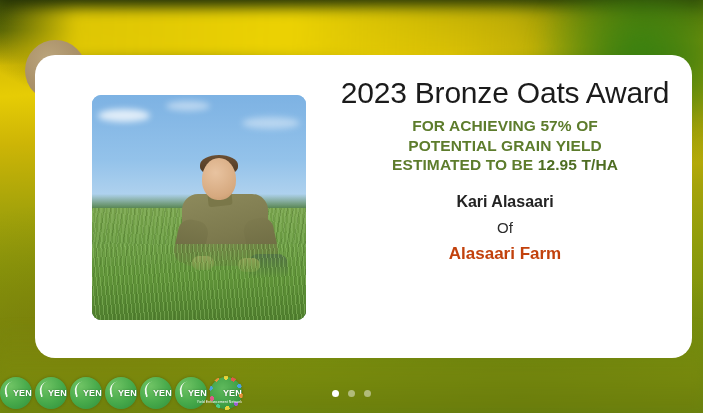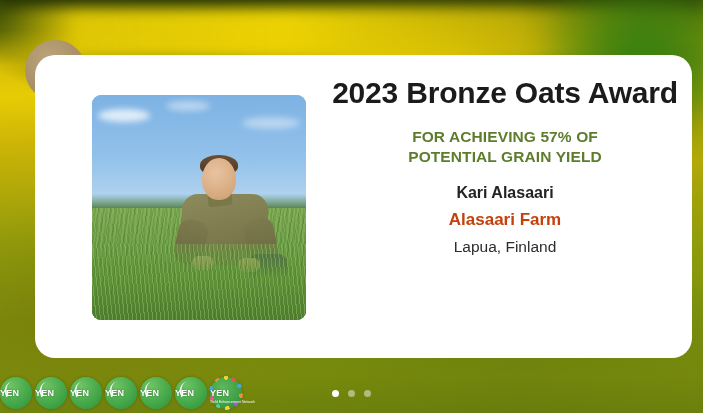--- a/index.html
+++ b/index.html
@@ -228,25 +228,25 @@
 
   
   .textblock {
     position: absolute;
     left: 295px; top: 22px;
     width: 350px;
     text-align: center;
   }
   .title {
     font-size: 30px;
-    font-weight: 700;
+    font-weight: 400;
     line-height: 1.08;
     color: #1b1b1b;
     letter-spacing: -0.2px;
-    margin: 0 0 18px 0;
+    margin: 0 0 7px 0;
   }
   .subtitle {
     font-size: 15.5px;
     font-weight: 700;
     line-height: 1.26;
     color: #5d7c2c;
     letter-spacing: 0.1px;
     margin: 0 0 18px 0;
   }
   .subtitle .hl { color: #4e6d22; }
@@ -285,21 +285,21 @@
     gap: 3px;
     z-index: 7;
   }
   .yen-badge {
     position: relative;
     width: 32px; height: 32px;
     border-radius: 50%;
     background: radial-gradient(circle at 34% 28%, #6fc364 0%, #46a94a 55%, #2f8f3c 100%);
     display: flex;
     align-items: center;
-    justify-content: flex-start;
+    justify-content: flex-end;
     box-shadow: 0 0 3px rgba(0,0,0,0.25);
     flex: 0 0 auto;
   }
   .yen-badge .yen-text {
     font-size: 9px;
     font-weight: 700;
     color: #ffffff;
     letter-spacing: 0.2px;
     text-shadow: 0 0 2px rgba(0,0,0,0.35);
   }
@@ -392,24 +392,27 @@
         <div class="ph-hand-r"></div>
       </div>
       <div class="ph-foreground"></div>
     </div>
 
     <div class="textblock">
       <div class="title">2023 Bronze Oats Award</div>
       <div class="subtitle">
         <div>FOR ACHIEVING 57% OF</div>
         <div>POTENTIAL GRAIN YIELD</div>
+        <div>
+          <span>ESTIMATED TO BE </span><span class="hl">12.95 T/HA</span>
+        </div>
       </div>
       <div class="person-name">Kari Alasaari</div>
+      <div class="of-word">Of</div>
       <div class="farm-name">Alasaari Farm</div>
-      <div class="location">Lapua, Finland</div>
     </div>
 
   </div>
 
   <div class="badge-strip">
     <div class="yen-badge">
       <span class="swoosh"></span>
       <span class="yen-text">YEN</span>
     </div>
     <div class="yen-badge">

